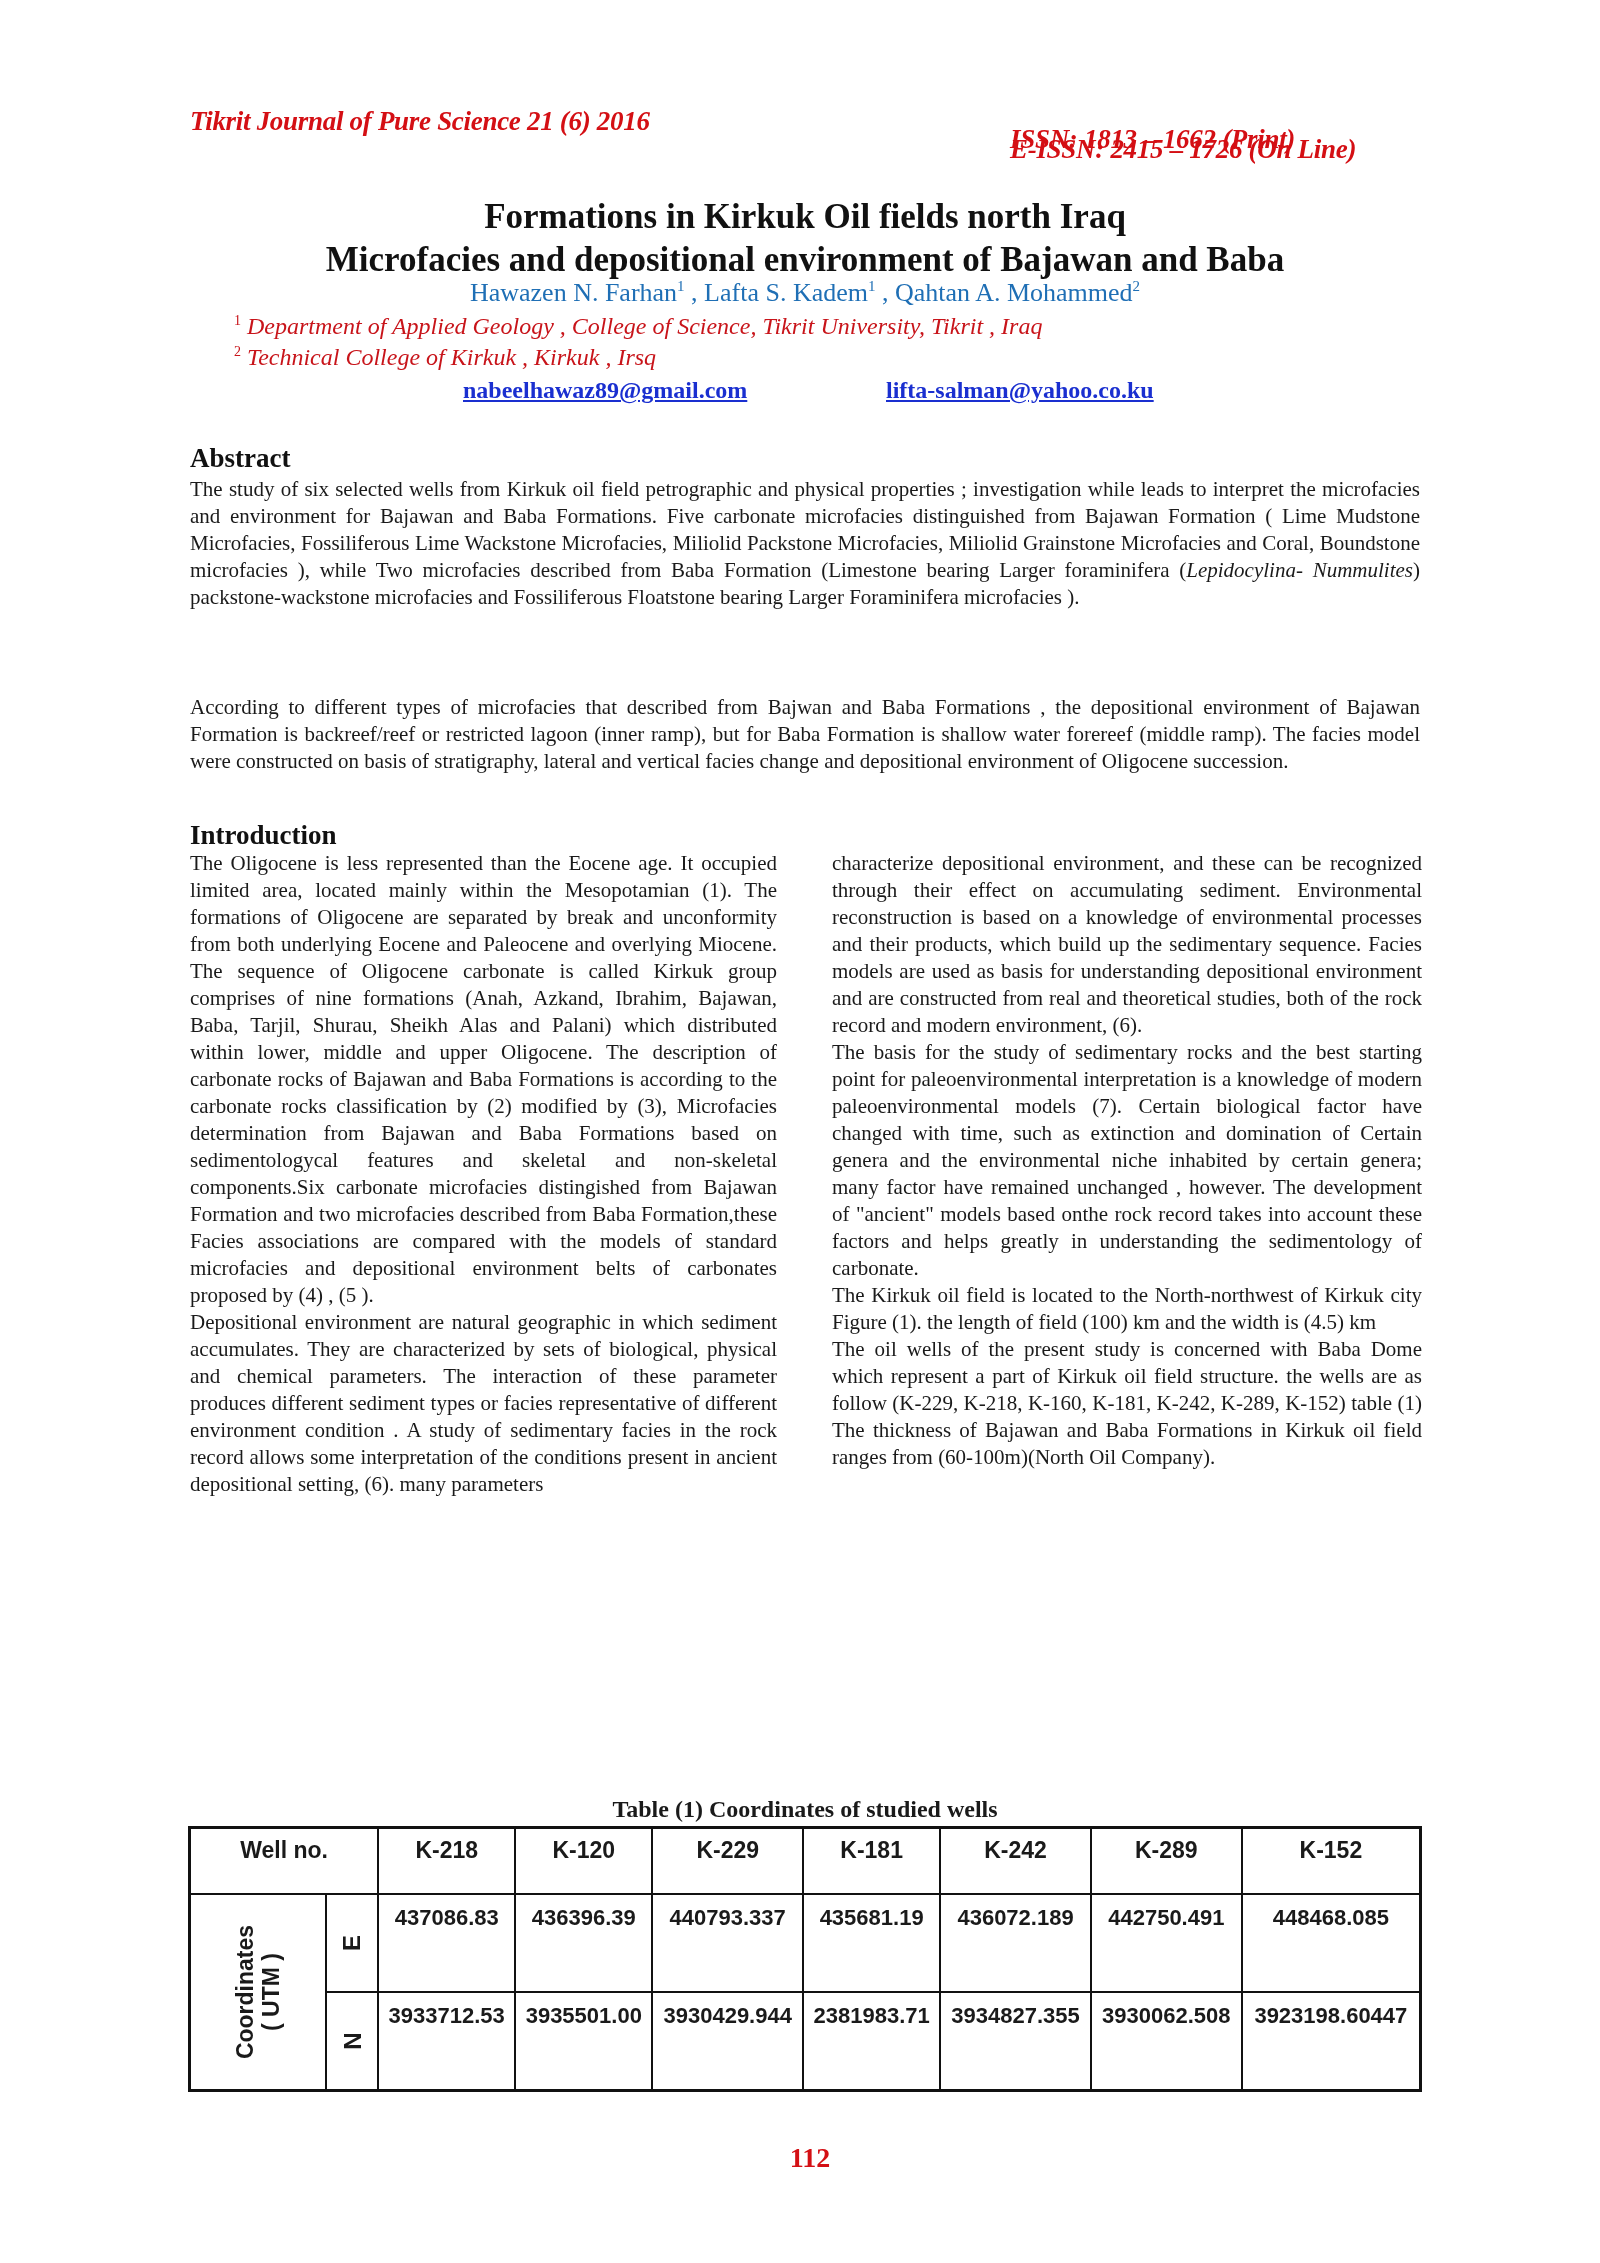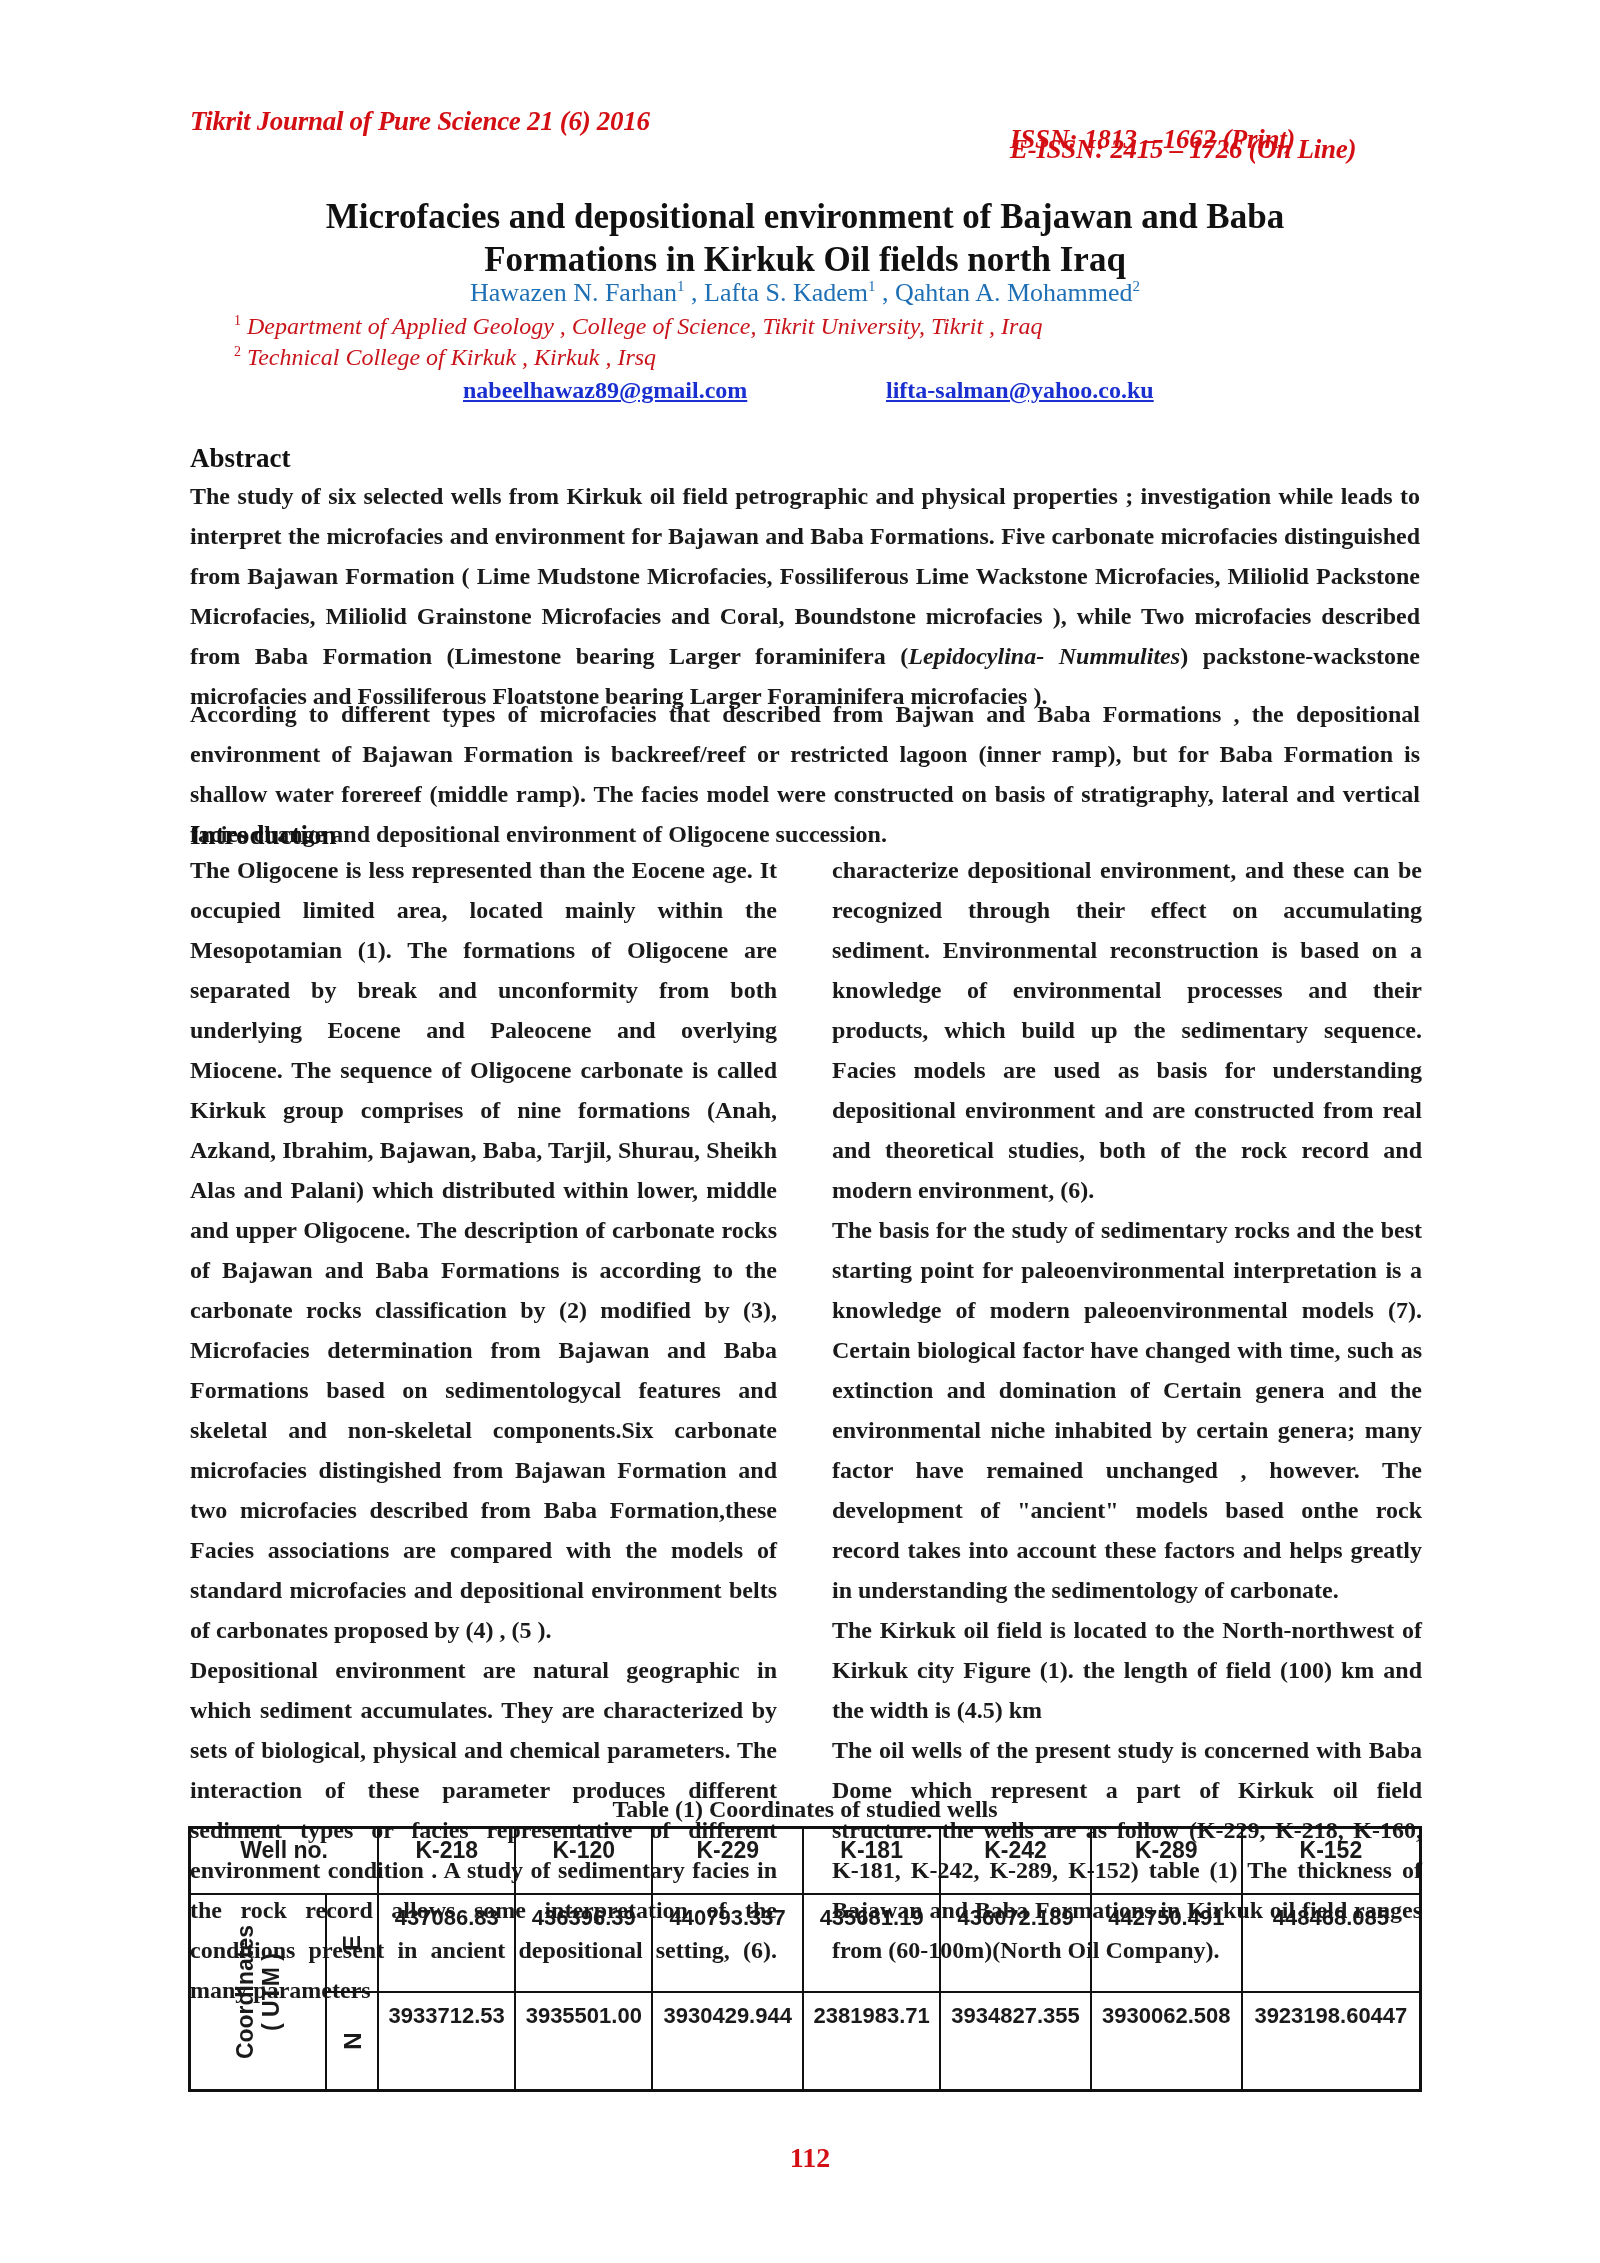--- a/index.html
+++ b/index.html
@@ -7,21 +7,21 @@
          font-family: "Liberation Serif", "DejaVu Serif", serif; color: #1a1a1a; }
   .abs { position: absolute; }
   .hdr { color: #d40f14; font-style: italic; font-weight: bold; font-size: 27px; letter-spacing: -0.3px; }
   .title { left: 180px; width: 1250px; text-align: center; font-weight: bold; font-size: 35px; line-height: 43px; color: #111; }
   .authors { left: 180px; width: 1250px; text-align: center; font-size: 26px; color: #1f6fb5; }
   .authors sup { font-size: 15px; }
   .affil { left: 190px; font-style: italic; font-size: 24px; color: #c8141a; margin-left: 44px; }
   .affil sup { font-size: 14px; font-style: normal; }
   .email { font-size: 24px; font-weight: bold; color: #1a2fd0; text-decoration: underline; }
   .section-h { font-weight: bold; font-size: 27px; color: #111; }
-  .para { font-size: 24px; line-height: 40px; text-align: justify; text-align-last: left; font-weight: bold; }
+  .para { font-size: 21px; line-height: 27px; text-align: justify; text-align-last: left; }
   .para em { font-style: italic; }
   .col { width: 587px; }
   .tbl-caption { left: 180px; width: 1250px; text-align: center; font-weight: bold; font-size: 24px; }
   table.wells { position: absolute; left: 188px; top: 1826px; width: 1234px; border-collapse: collapse; border: 3px solid #111;
                 font-family: Liberation Sans, sans-serif; font-weight: bold; font-size: 22px; }
   table.wells td, table.wells th { border: 2px solid #111; text-align: center; vertical-align: top; padding: 4px 2px; }
   table.wells thead th { height: 52px; vertical-align: top; padding-top: 8px; font-size: 23px; }
   table.wells tbody td { height: 82px; padding-top: 10px; }
   table.wells .axis { width: 50px; vertical-align: middle; padding: 0; }
   table.wells .axis span { display: inline-block; transform: rotate(-90deg); font-size: 24px; }
@@ -30,22 +30,22 @@
   .page-num { left: 700px; width: 220px; text-align: center; color: #d40f14; font-weight: bold; font-size: 28px; }
 </style>
 </head>
 <body>
 
 <div class="abs hdr" style="left:190px; top:106px;text-align:center;">Tikrit Journal of Pure Science 21 (6) 2016</div>
 <div class="abs hdr" style="left:1010px; top:100px;margin-top:24px;">ISSN: 1813 – 1662 (Print)</div>
 <div class="abs hdr" style="left:1010px; top:134px;">E-ISSN: 2415 – 1726 (On Line)</div>
 
 <div class="abs title" style="top:195px;">
+  <div>Formations in Kirkuk Oil fields north Iraq</div>
   <div>Microfacies and depositional environment of Bajawan and Baba</div>
-  <div>Formations in Kirkuk Oil fields north Iraq</div>
 </div>
 
 <div class="abs authors" style="top:278px;">
   <span>Hawazen N. Farhan</span><sup>1</sup><span> , </span>
   <span>Lafta S. Kadem</span><sup>1</sup><span> , </span>
   <span>Qahtan A. Mohammed</span><sup>2</sup>
 </div>
 
 <div class="abs affil" style="top:313px;"><sup>1</sup><span> Department of Applied Geology ,  College of Science, Tikrit University, Tikrit , Iraq</span></div>
 <div class="abs affil" style="top:344px;"><sup>2</sup><span> Technical College of Kirkuk , Kirkuk , Irsq</span></div>

